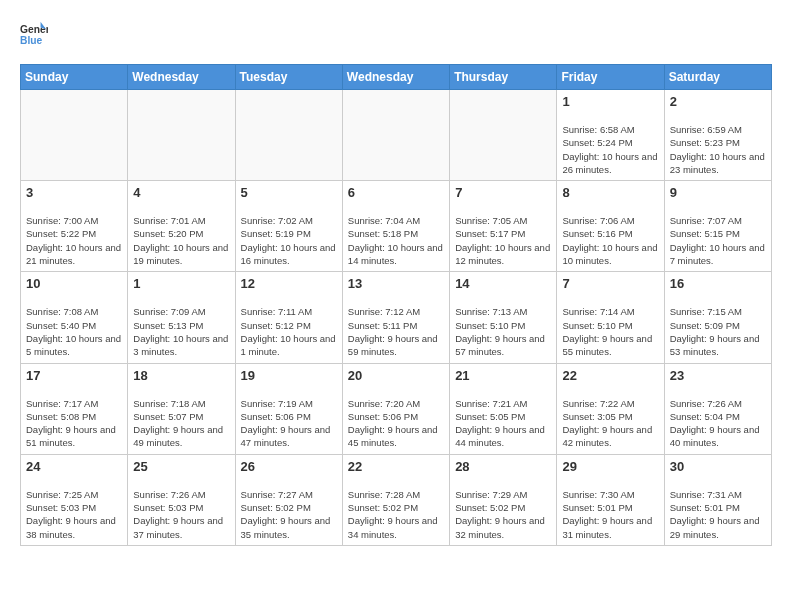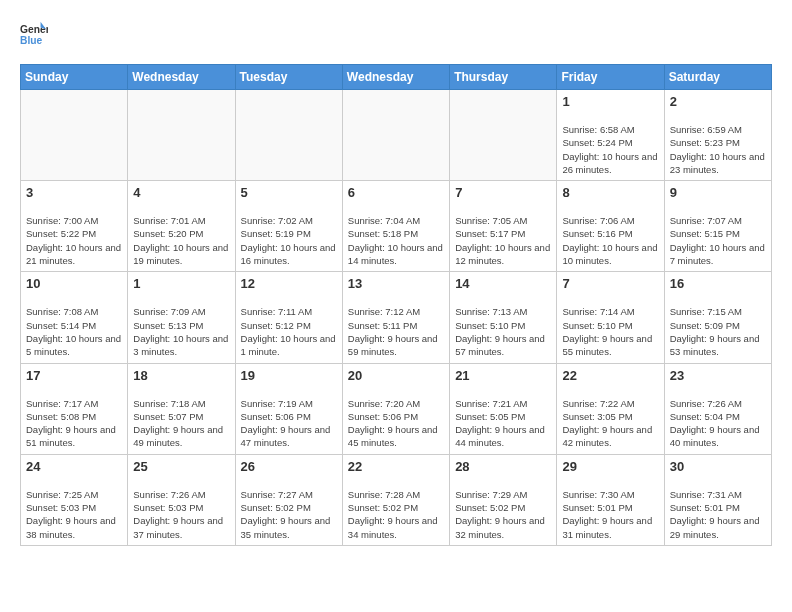--- a/index.html
+++ b/index.html
@@ -171,21 +171,21 @@
           <span class="day-num">9</span>
           <div class="day-info">Sunrise: 7:07 AM
 Sunset: 5:15 PM
 Daylight: 10 hours and 7 minutes.</div>
         </td>
       </tr>
       <tr>
         <td>
           <span class="day-num">10</span>
           <div class="day-info">Sunrise: 7:08 AM
-Sunset: 5:14 PM
+Sunset: 5:40 PM
 Daylight: 10 hours and 5 minutes.</div>
         </td>
         <td>
           <span class="day-num">1</span>
           <div class="day-info">Sunrise: 7:09 AM
 Sunset: 5:13 PM
 Daylight: 10 hours and 3 minutes.</div>
         </td>
         <td>
           <span class="day-num">12</span>

